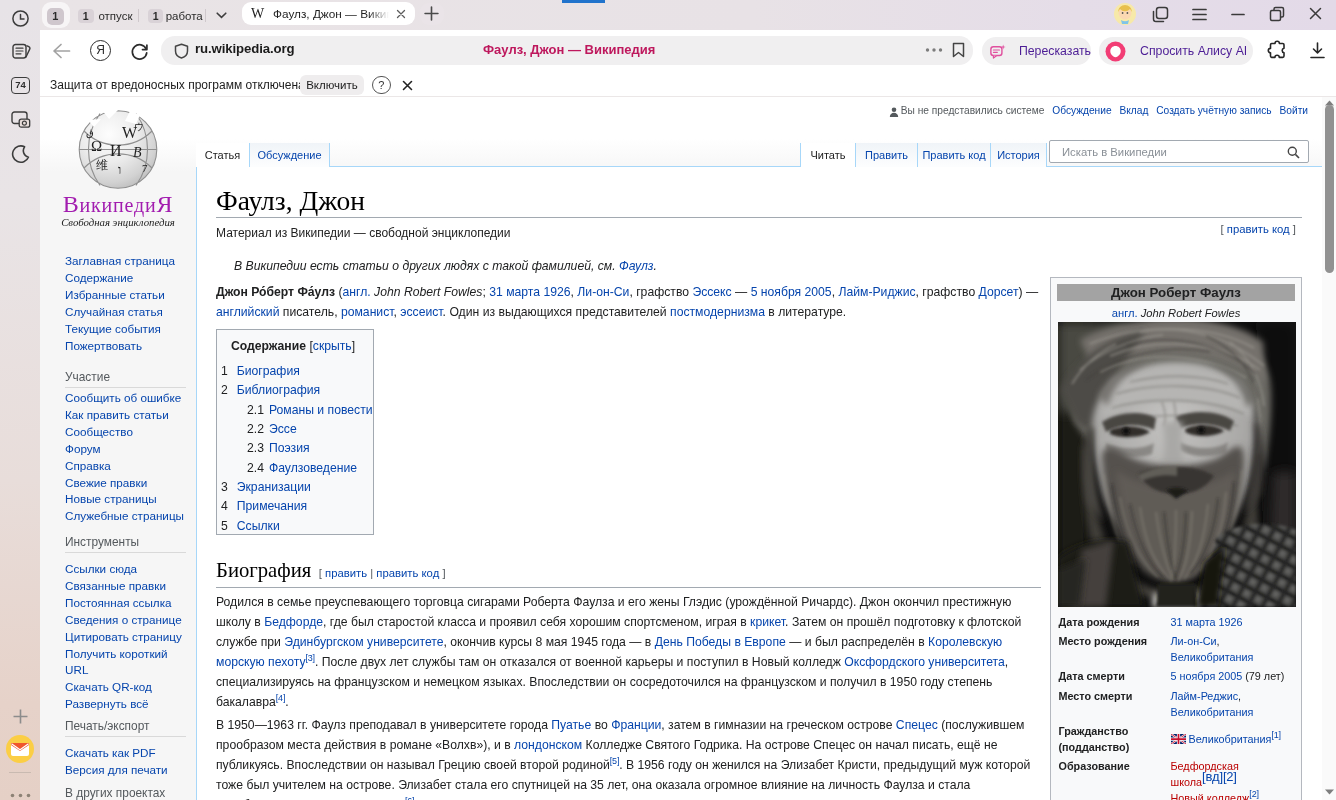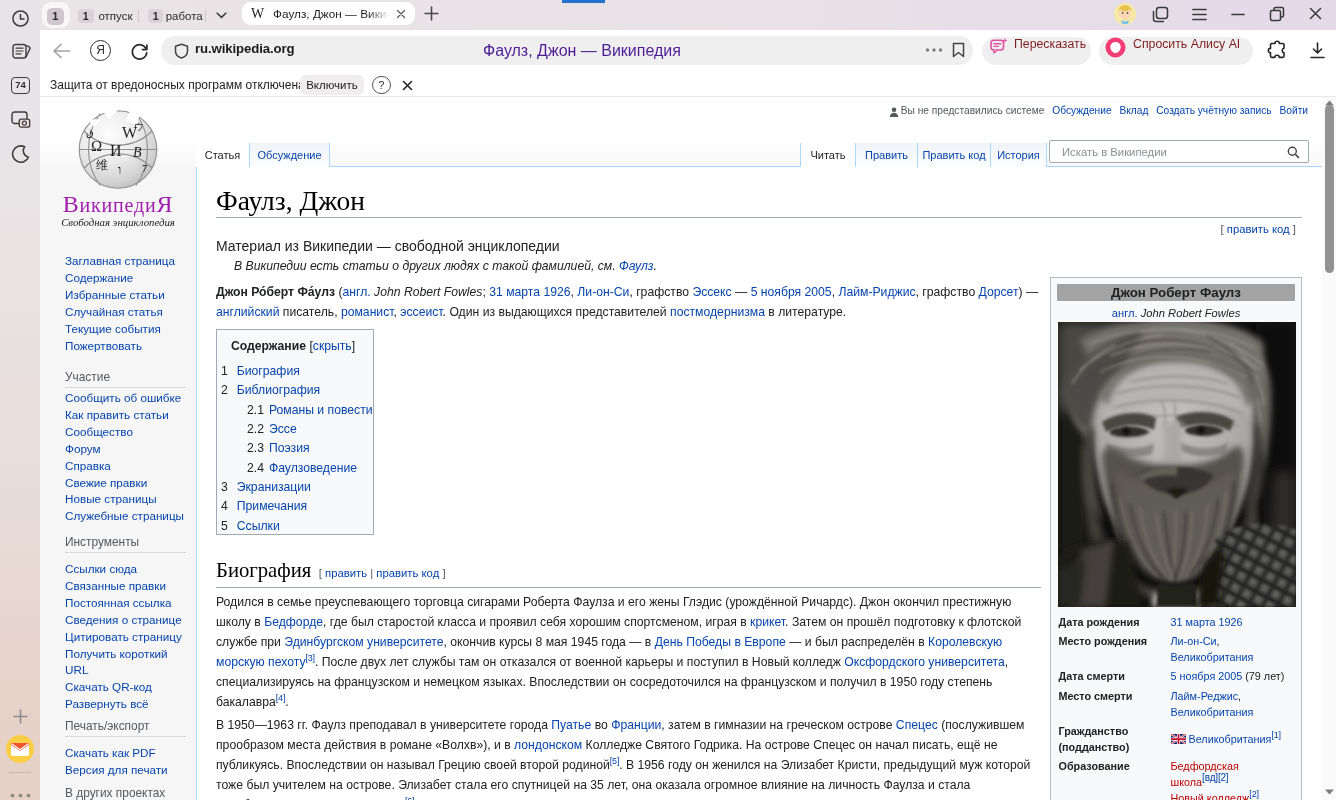--- a/index.html
+++ b/index.html
@@ -18,22 +18,22 @@
   .chip { position:absolute; top:8px; height:17px; background:#cfc7cd; border-radius:5px; color:#2a2a2a;
      font-size:11px; font-weight:bold; text-align:center; line-height:17px; }
   .chip.lite { top:9px; height:14px; background:#d9d2d7; line-height:14px; border-radius:4px; font-size:10.5px; }
   .tgname { position:absolute; top:9px; font-size:11.5px; color:#2b2b2b; line-height:14px; }
   .tsep { position:absolute; top:9px; width:1px; height:13px; background:#cfc8cc; }
   #activetab { position:absolute; left:202px; top:2px; width:173px; height:22.5px; background:#fff; border-radius:9px; }
   #plusbtn { position:absolute; left:380px; top:2.5px; width:24px; height:22px; border-radius:9px; background:#eae4e8; }
 
   #toolbar { position:absolute; left:40px; top:30px; width:1296px; height:42px; background:#fff; border-radius:10px 10px 0 0; }
   #urlbar { position:absolute; left:121px; top:6px; width:812px; height:28.5px; background:#f0eff0; border-radius:14px; }
-  .pill { position:absolute; top:7px; height:28px; background:#f0eff0; border-radius:14px; font-size:12.3px; color:#7f1d1d;
-    display:flex; white-space:nowrap; }
+  .pill { position:absolute; top:7px; height:28px; background:#f0eff0; border-radius:14px; font-size:12.3px; color:#4c1d95;
+    display:flex; align-items:center; white-space:nowrap;gap:7px; }
   #notif { position:absolute; left:40px; top:72px; width:1296px; height:25px; background:#fff; border-bottom:1px solid #ebe7e7; font-size:12px; color:#1c1c1c; }
   #notifbtn { position:absolute; left:260px; top:3px; width:64px; height:20px; background:#efedee; border-radius:6px;
      font-size:11.5px; color:#1c1c1c; text-align:center; line-height:20px; }
 
   
   #page { position:absolute; left:40px; top:97px; width:1282px; height:703px; background:#f6f6f6; overflow:hidden;
           color:#202122; }
   #pagebase { position:absolute; left:0; top:0; width:1282px; height:75px; background:linear-gradient(#ffffff 55%, #f6f6f6 100%); }
   #contentbox { position:absolute; left:156px; top:69px; width:1126px; height:634px; background:#fff;
      border-left:1px solid #a7d7f9; border-top:1px solid #a7d7f9; }
@@ -55,21 +55,21 @@
   #logo { position:absolute; left:0; top:0; width:156px; }
   #nav { position:absolute; left:25px; top:0; width:131px; font-size:11.7px; }
   #nav ul { list-style:none; }
   #nav li { line-height:16.9px; }
   #nav a { font-size:11.7px; }
   #nav h3 { font-size:11.9px; font-weight:normal; color:#54595d; width:121px; border-bottom:1px solid #d9d9d9; padding-bottom:3px; }
 
   #content { position:absolute; left:176px; top:70px; width:1106px; }
   h1 { position:absolute; left:0; top:19.4px; width:1086px; font-family:"Liberation Serif", serif; font-size:27.5px; font-weight:normal; color:#000; line-height:30px;
        border-bottom:1px solid #a2a9b1; padding-bottom:1px; }
-  .sitesub { position:absolute; left:0; top:59px; font-size:14px; color:#222;margin-top:12px; }
+  .sitesub { position:absolute; left:0; top:59px; font-size:12px; color:#222; }
   p, .hatnote { font-size:12.2px; line-height:20px; color:#202122; }
   .hatnote { position:absolute; left:18px; top:88.5px; font-style:italic; }
   sup { font-size:9px; line-height:0; }
   sup a { letter-spacing:-0.2px; }
 
   #toc { position:absolute; left:0px; top:162px; width:158px; height:206px; background:#f8f9fa; border:1px solid #a2a9b1;
      font-size:12.2px; padding:9px 0 0 4px; }
   #toc ul { list-style:none; margin-top:9px; }
   #toc li { line-height:19.35px; white-space:nowrap; }
   #toc .l2 { margin-left:26px; } #toc .l2 .tocnum { margin-right:5px; }
@@ -194,21 +194,21 @@
         font-size:12px;color:#2c2c2c;text-align:center;line-height:18px;font-weight:500;">Я</div>
     <svg class="abs" style="left:90px;top:11.5px" width="19" height="19" viewBox="0 0 19 19">
         <path d="M16.2 7.1 A7.2 7.2 0 1 0 16.7 10.8" fill="none" stroke="#2c2c2c" stroke-width="1.7" stroke-linecap="round"></path>
         <path d="M16.9 3.2 V7.6 H12.5" fill="none" stroke="#2c2c2c" stroke-width="1.7" stroke-linecap="round" stroke-linejoin="round"></path>
       </svg>
     <div id="urlbar">
       <svg class="abs" style="left:13px;top:6.5px" width="15" height="16" viewBox="0 0 15 16">
           <path d="M7.5 1.2 L13.5 3.2 V8 C13.5 11.8 11 14 7.5 15 C4 14 1.5 11.8 1.5 8 V3.2 Z" fill="none" stroke="#454545" stroke-width="1.5" stroke-linejoin="round"></path>
         </svg>
       <span class="abs" style="left:34px;top:5px;font-size:13.2px;font-weight:600;color:#1b1b1b;letter-spacing:-0.1px;">ru.wikipedia.org</span>
-      <span class="abs" style="left:322px;top:5.5px;font-size:16px;color:#4c1d95;">Фаулз, Джон — Википедия</span>
+      <span class="abs" style="left:322px;top:5.5px;font-size:13px;color:#be185d;font-weight:bold;">Фаулз, Джон — Википедия</span>
       <svg class="abs" style="left:764px;top:12px" width="18" height="4" viewBox="0 0 18 4">
           <circle cx="2.5" cy="2" r="1.7" fill="#7c7c7c"></circle>
           <circle cx="9" cy="2" r="1.7" fill="#7c7c7c"></circle>
           <circle cx="15.5" cy="2" r="1.7" fill="#7c7c7c"></circle>
         </svg>
       <svg class="abs" style="left:791px;top:6px" width="13" height="16" viewBox="0 0 13 16">
           <path d="M1.5 1.5 H11.5 V14.5 L6.5 10.5 L1.5 14.5 Z" fill="none" stroke="#444" stroke-width="1.5" stroke-linejoin="round"></path>
         </svg>
     </div>
     <div class="pill" style="left:942px;width:109px;">
@@ -529,21 +529,21 @@
               <td><svg width="15" height="10" viewBox="0 0 30 20" style="vertical-align:-1px">
                   <rect width="30" height="20" fill="#012169"></rect>
                   <path d="M0 0 L30 20 M30 0 L0 20" stroke="#fff" stroke-width="4"></path>
                   <path d="M0 0 L30 20 M30 0 L0 20" stroke="#C8102E" stroke-width="1.8"></path>
                   <path d="M15 0 V20 M0 10 H30" stroke="#fff" stroke-width="6.5"></path>
                   <path d="M15 0 V20 M0 10 H30" stroke="#C8102E" stroke-width="3.5"></path>
                 </svg> <a href="#">Великобритания</a><sup><a href="#">[1]</a></sup></td>
             </tr>
         <tr>
               <th>Образование</th>
-              <td><a href="#" style="color:#ba0000">Бедфордская<br>школа</a><sup style="font-size:10px"><a href="#">[вд]</a><a href="#">[2]</a></sup><br><a href="#" style="color:#ba0000">Новый колледж</a><sup><a href="#">[2]</a></sup></td>
+              <td><a href="#" style="color:#ba0000">Бедфордская<br>школа</a><sup style="font-size:13px"><a href="#">[вд]</a><a href="#">[2]</a></sup><br><a href="#" style="color:#ba0000">Новый колледж</a><sup><a href="#">[2]</a></sup></td>
             </tr>
       </tbody>
         </table>
     </div>
   </div>
 
   <div id="scrollcol">
     <svg class="abs" style="left:3px;top:3px" width="9" height="6" viewBox="0 0 9 6">
         <path d="M0 5.5 L4.5 0.5 L9 5.5 Z" fill="#7e7e7e"></path>
       </svg>

